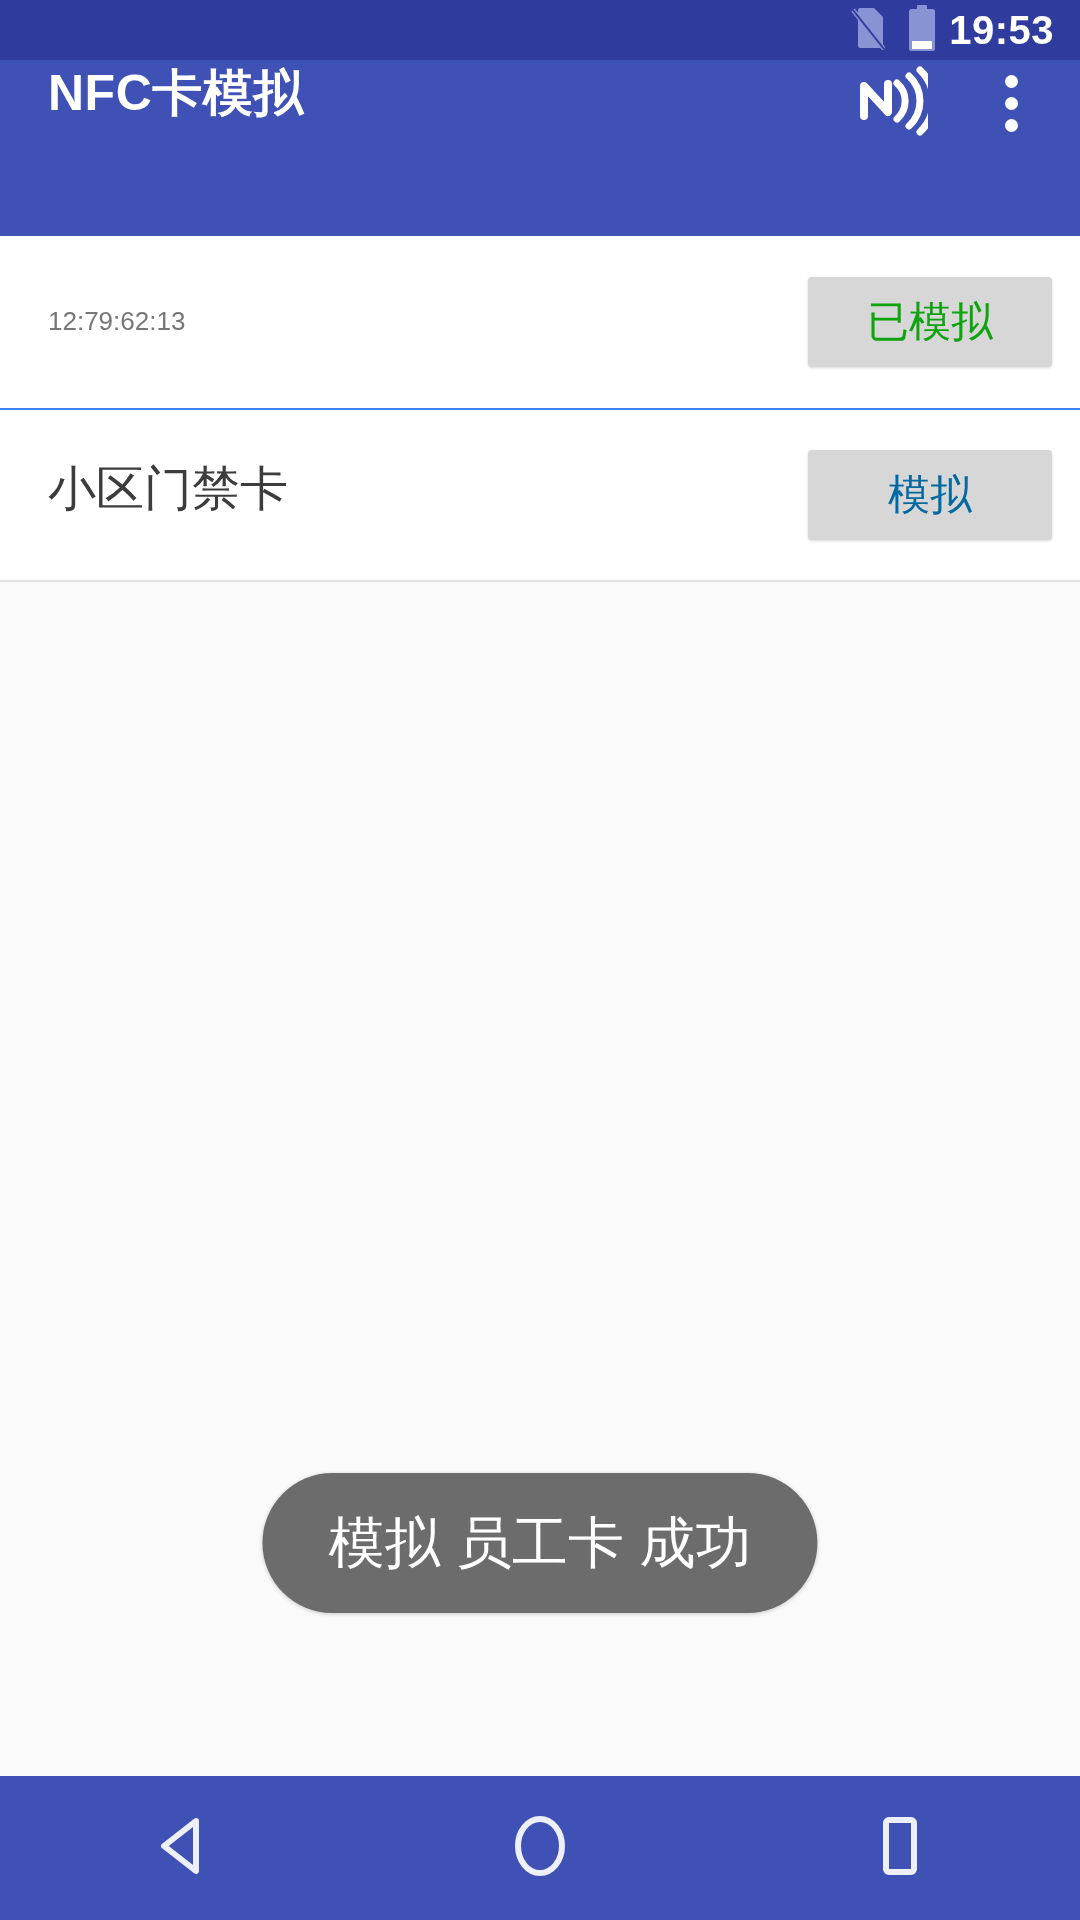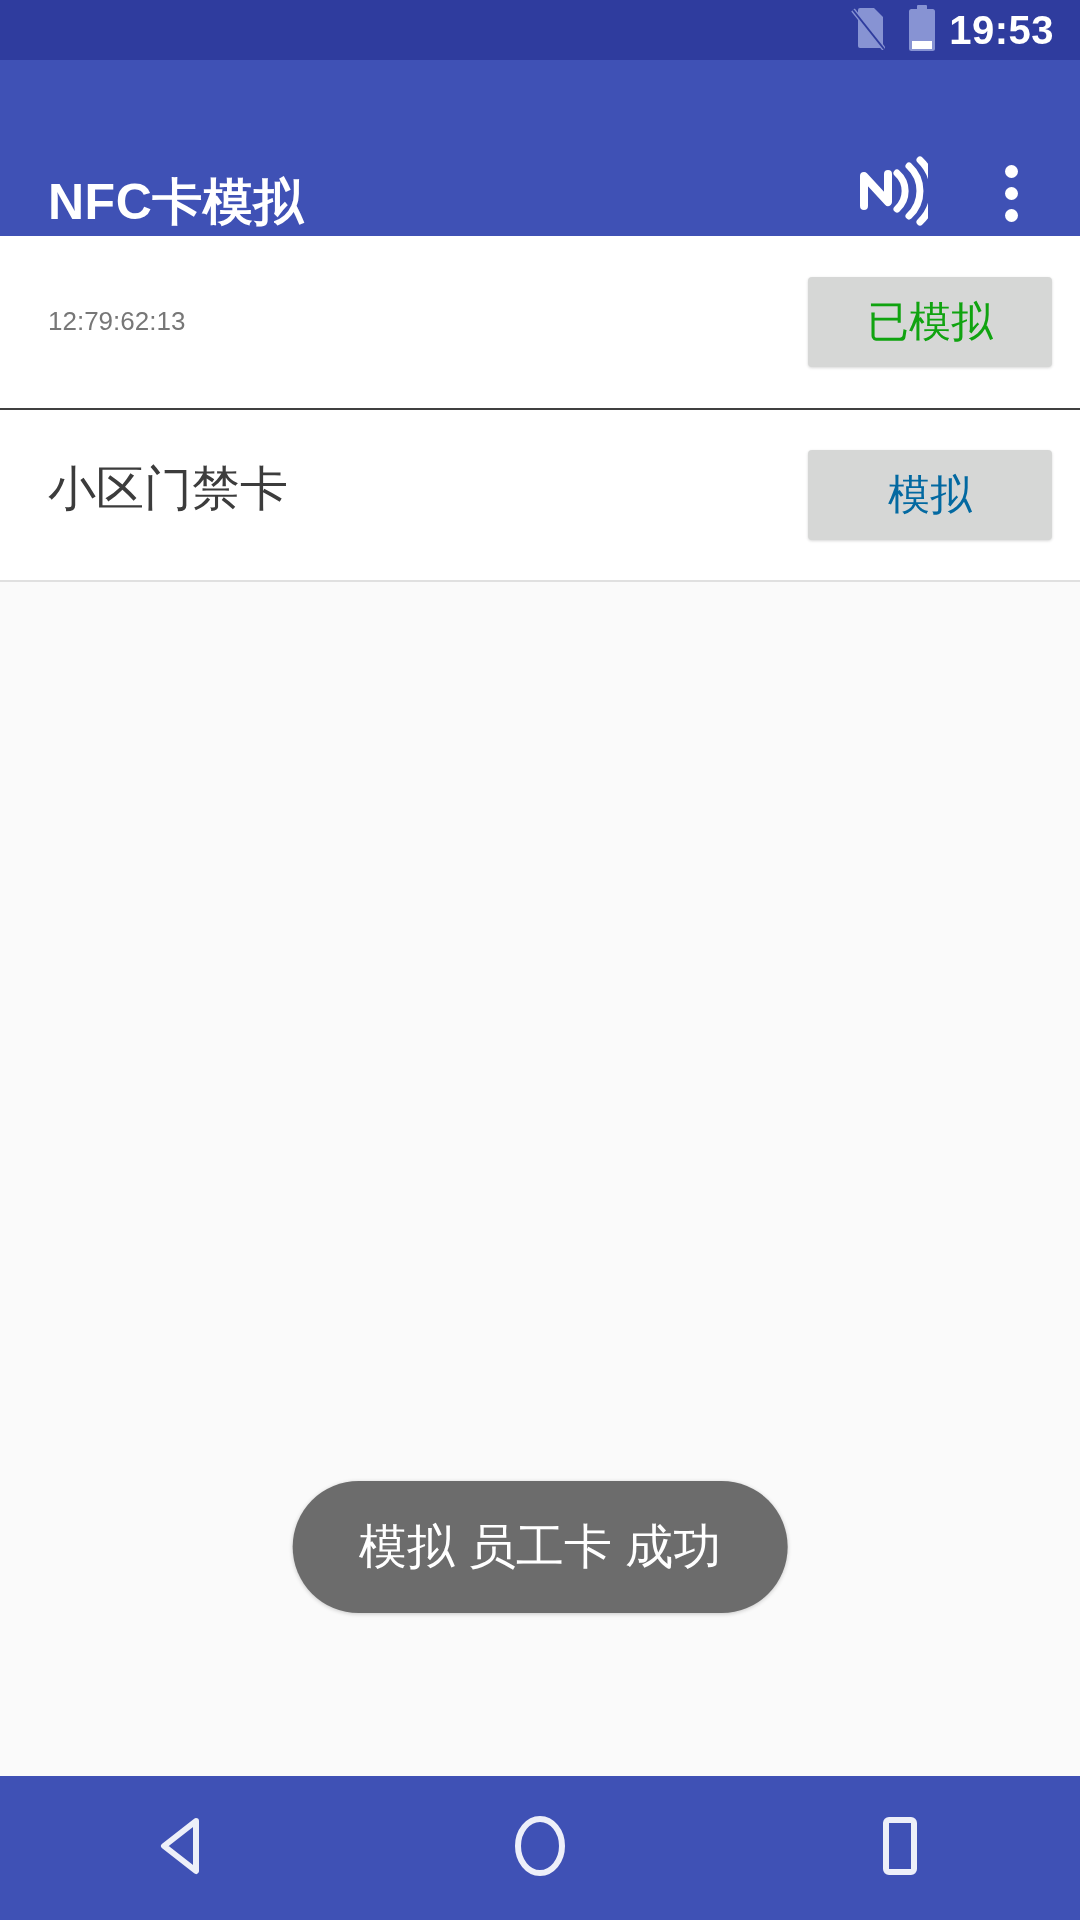--- a/index.html
+++ b/index.html
@@ -32,21 +32,21 @@
     font-weight:600;
     letter-spacing:0.5px;
     margin-left:12px;
     line-height:1;
   }
 
   
   .app-bar {
     height:176px;
     background:#3F51B5;
-    display:flex; align-items:flex-end;
+    display:flex; align-items:flex-start;
     padding:0 26px 0 48px;
     flex:0 0 176px;
   }
   .app-title {
     color:#FFFFFF;
     font-size:50px;
     font-weight:700;
     flex:1 1 auto;
     letter-spacing:0.5px;
     white-space:nowrap;
@@ -70,21 +70,21 @@
     flex:0 0 auto;
     border-bottom:2px solid #E0E0E0;
   }
   .card-row {
     display:flex; align-items:center;
     min-height:172px;
     padding:0 28px 0 48px;
     background:#FFFFFF;
     cursor:pointer;
   }
-  .card-row + .card-row { border-top:2px solid #404040; }
+  .card-row + .card-row { border-top:2px solid #3b82f6; }
   .row-text { flex:1 1 auto; min-width:0; }
   .row-title {
     font-size:48px;
     color:#3C3C3C;
     line-height:1.22;
     margin-bottom:12px;
     white-space:nowrap;
   }
   .row-sub {
     font-size:26px;
@@ -113,21 +113,21 @@
     position:relative;
     background:#FAFAFA;
   }
   .toast {
     position:absolute;
     left:50%;
     transform:translateX(-50%);
     bottom:163px;
     background:#6C6C6C;
     color:#FFFFFF;
-    font-size:48px;
+    font-size:56px;
     line-height:1;
     padding:42px 66px;
     border-radius:100px;
     white-space:nowrap;
     box-shadow:0 1px 4px rgba(0,0,0,0.20);
   }
 
   
   .nav-bar {
     height:144px;

